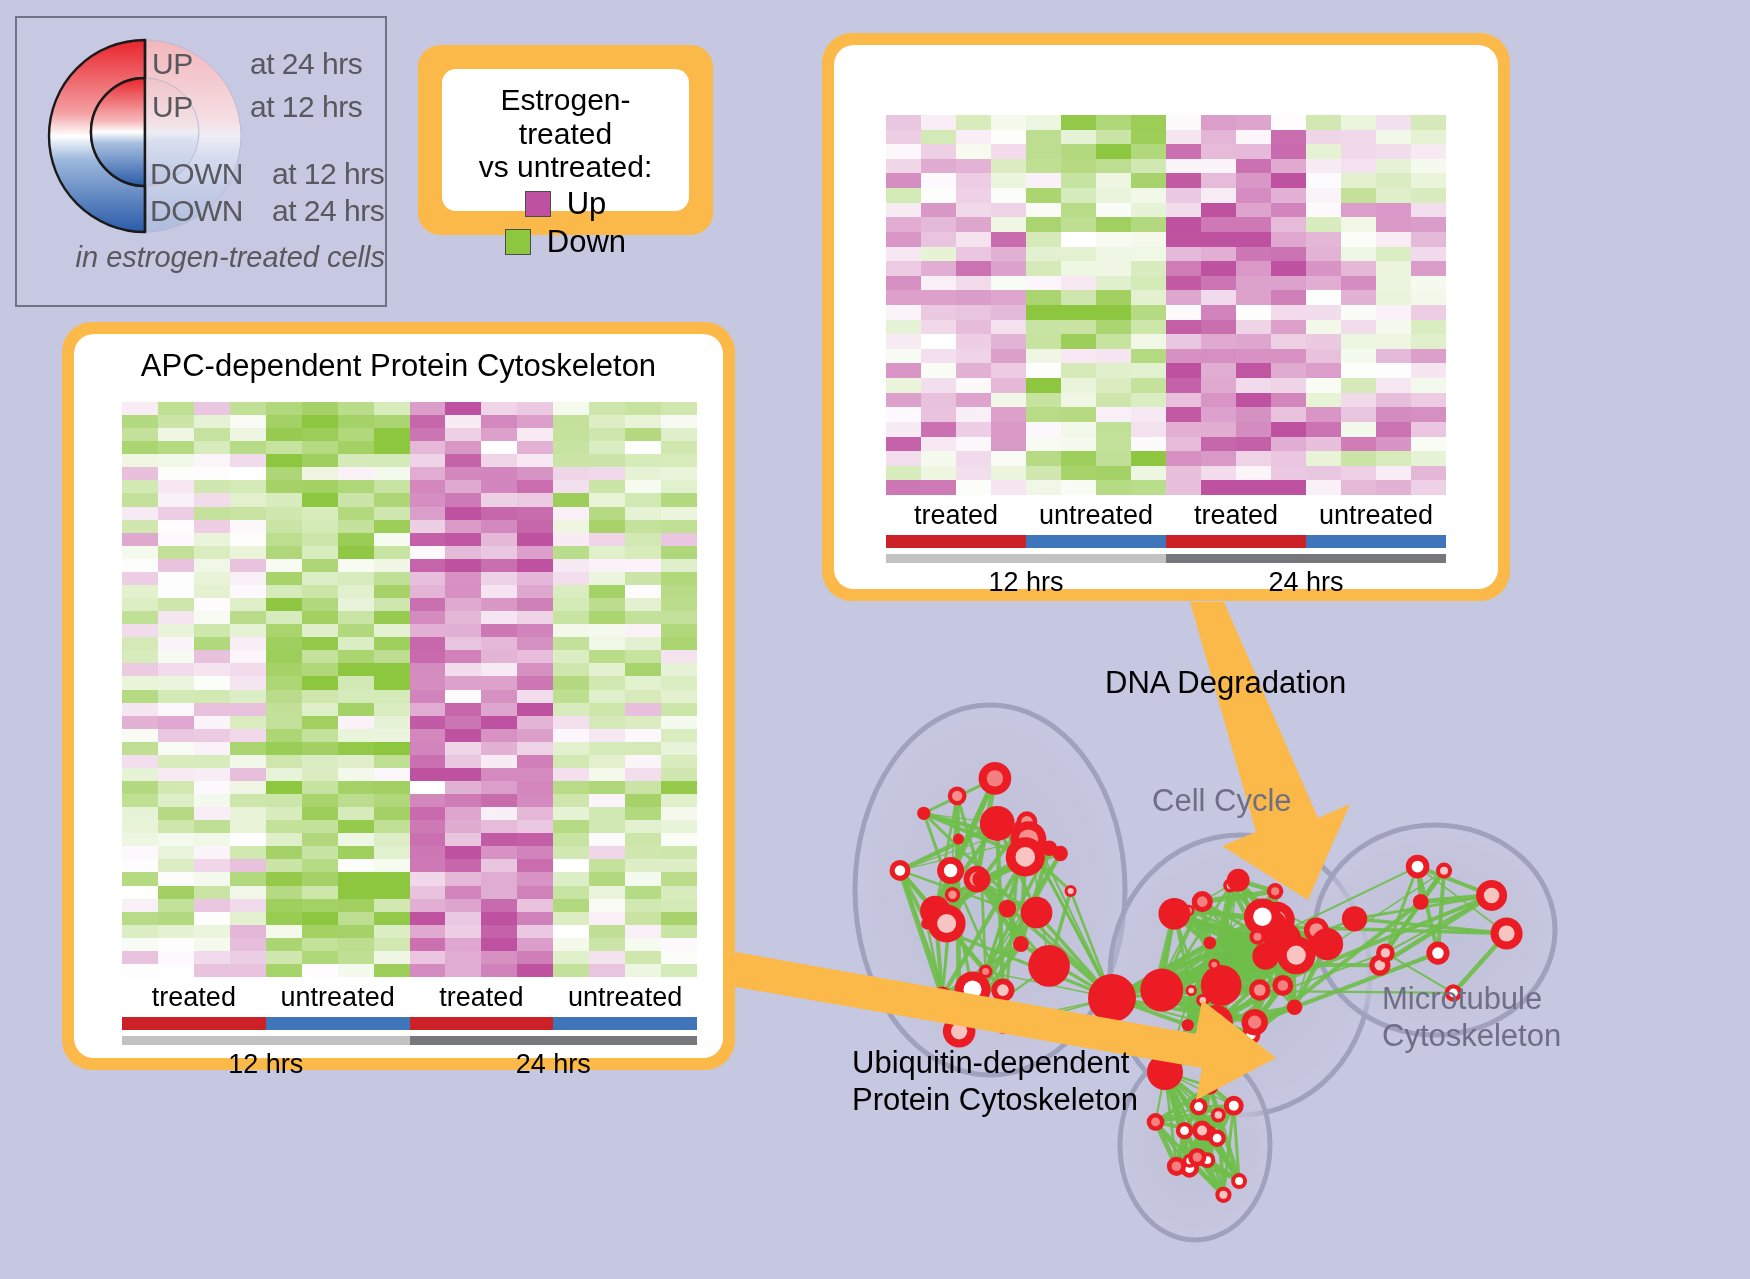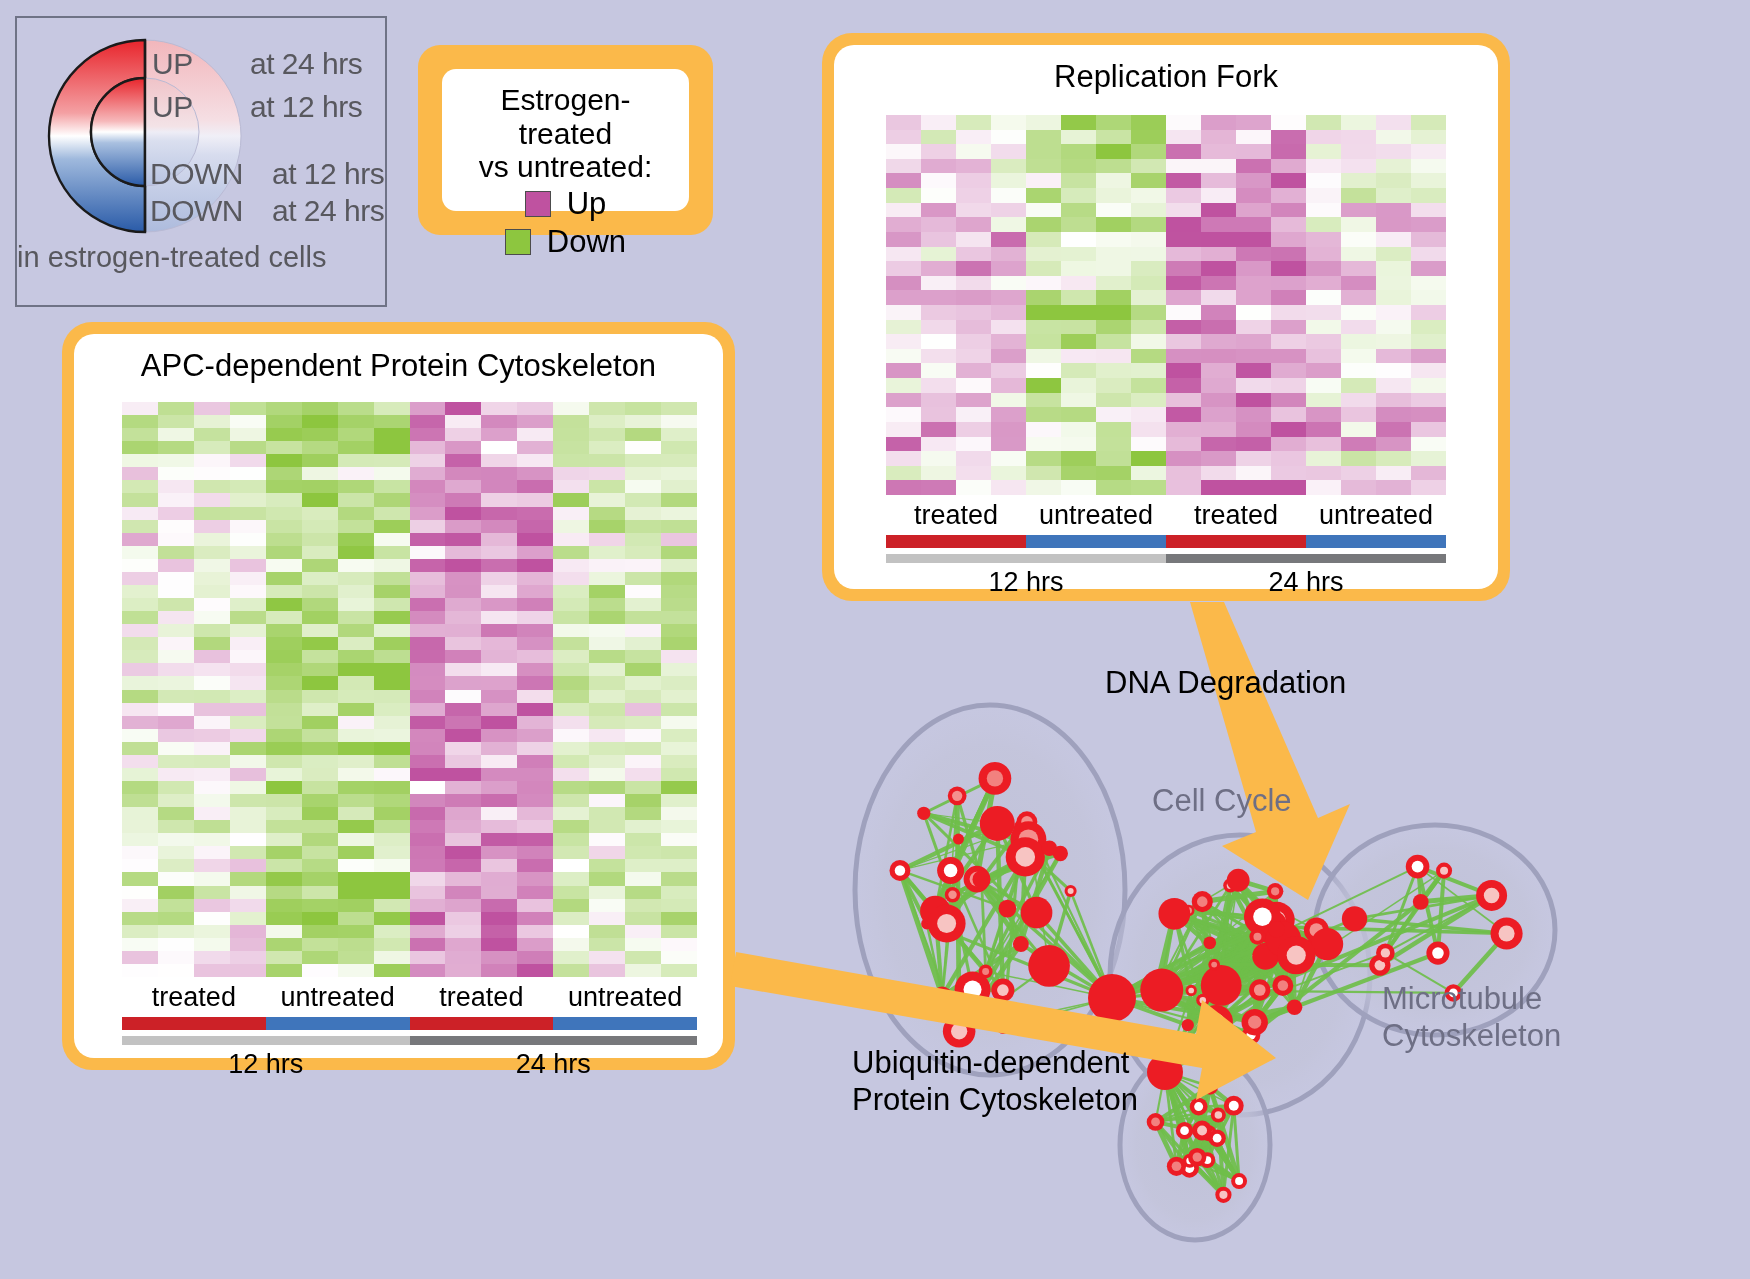--- a/index.html
+++ b/index.html
@@ -19,21 +19,21 @@
     border:2px solid #6f7386;
     box-sizing:border-box;
   }
   #cw-graphic{position:absolute;left:28px;top:18px;width:200px;height:200px;}
   .cw-label{
     position:absolute;color:#58585e;font-size:30px;letter-spacing:-0.5px;
     white-space:nowrap;
   }
   #cw-footer{
     position:absolute;left:0;top:222px;width:100%;
-    text-align:left;color:#58585e;font-size:29px;line-height:1.22;
+    text-align:right;color:#58585e;font-size:29px;line-height:1.22;font-style:italic;
   }
 
   
   #updown-legend{
     left:418px;top:45px;width:295px;height:190px;
     background:#fbb94a;border-radius:22px;padding:24px;box-sizing:border-box;
   }
   #updown-inner{
     width:100%;height:100%;background:#fff;border-radius:14px;
     box-sizing:border-box;padding:14px 16px 6px 16px;
@@ -147,21 +147,20 @@
     </div>
     <div class="ud-row">
       <span class="ud-swatch" id="sw-down" style="background: rgb(141, 198, 63);"></span>
       <span class="ud-text">Down</span>
     </div>
   </div>
 </div>
 
 <div class="abs panel" id="panel-replication">
   <div class="panel-inner">
-    <div class="panel-title">Replication Fork</div>
     <div class="hm" id="hm-rep" style="left: 52px; top: 70px; width: 560px; height: 380px; grid-template-columns: repeat(16, 1fr); grid-template-rows: repeat(26, 1fr);">
         <div class="hm-cell" style="background: rgb(234, 199, 224);"></div>
         <div class="hm-cell" style="background: rgb(249, 238, 246);"></div>
         <div class="hm-cell" style="background: rgb(215, 235, 187);"></div>
         <div class="hm-cell" style="background: rgb(245, 250, 237);"></div>
         <div class="hm-cell" style="background: rgb(237, 246, 224);"></div>
         <div class="hm-cell" style="background: rgb(147, 201, 73);"></div>
         <div class="hm-cell" style="background: rgb(174, 215, 119);"></div>
         <div class="hm-cell" style="background: rgb(155, 205, 87);"></div>
         <div class="hm-cell" style="background: rgb(253, 250, 252);"></div>

